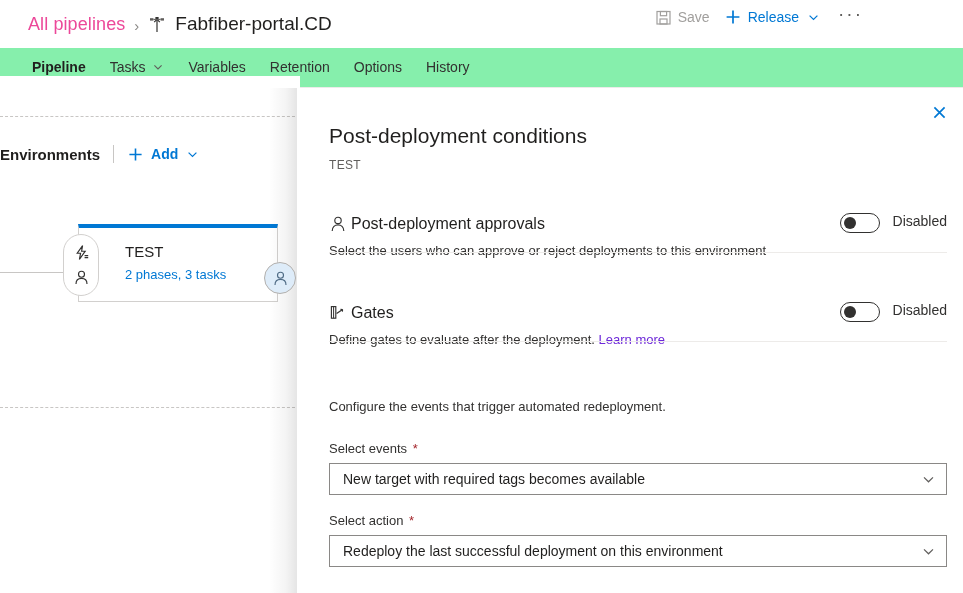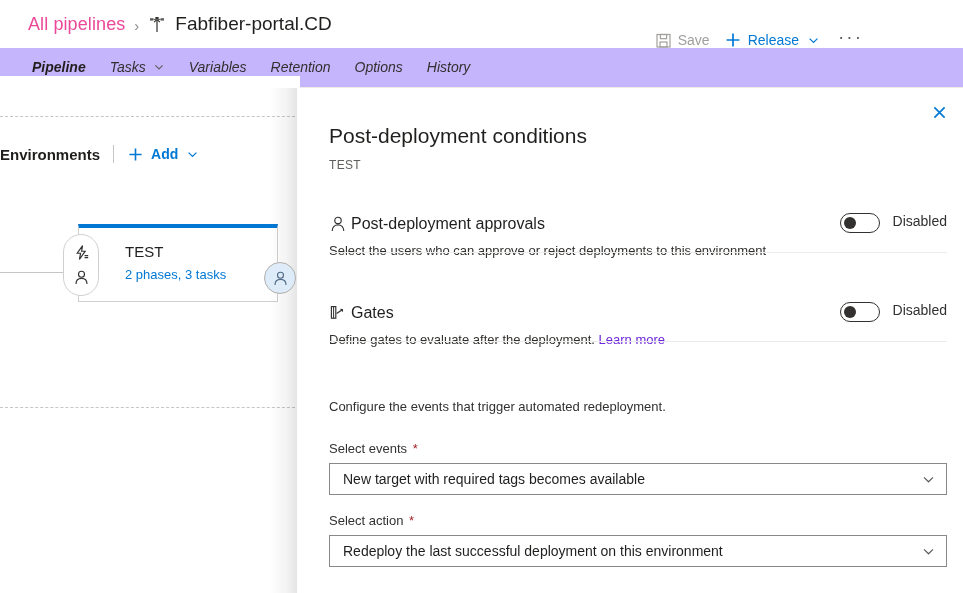--- a/index.html
+++ b/index.html
@@ -49,21 +49,21 @@
   }
   .crumb-current {
     font-size: 19px;
     color: #201f1e;
     white-space: nowrap;
   }
 
   
   #toolbar {
     position: absolute;
-    right: 100px; top: 27px;
+    right: 100px; top: 4px;
     display: flex;
     align-items: center;
     height: 26px;
   }
   .tb-item {
     display: flex;
     align-items: center;
     margin-left: 14px;
     font-size: 14px;
     cursor: pointer;
@@ -82,22 +82,21 @@
     letter-spacing: 2px;
     cursor: pointer;
     padding-bottom: 6px;
   }
 
   
   #tabstrip {
     position: absolute;
     left: 0; top: 48px;
     width: 963px; height: 40px;
-    background: #c4b5fd;
-    font-style: italic;
+    background: #86efac;
   }
   #tabs {
     position: absolute;
     left: 20px; top: 0;
     display: flex;
     align-items: flex-start;
     height: 40px;
   }
   .tab {
     display: flex;

